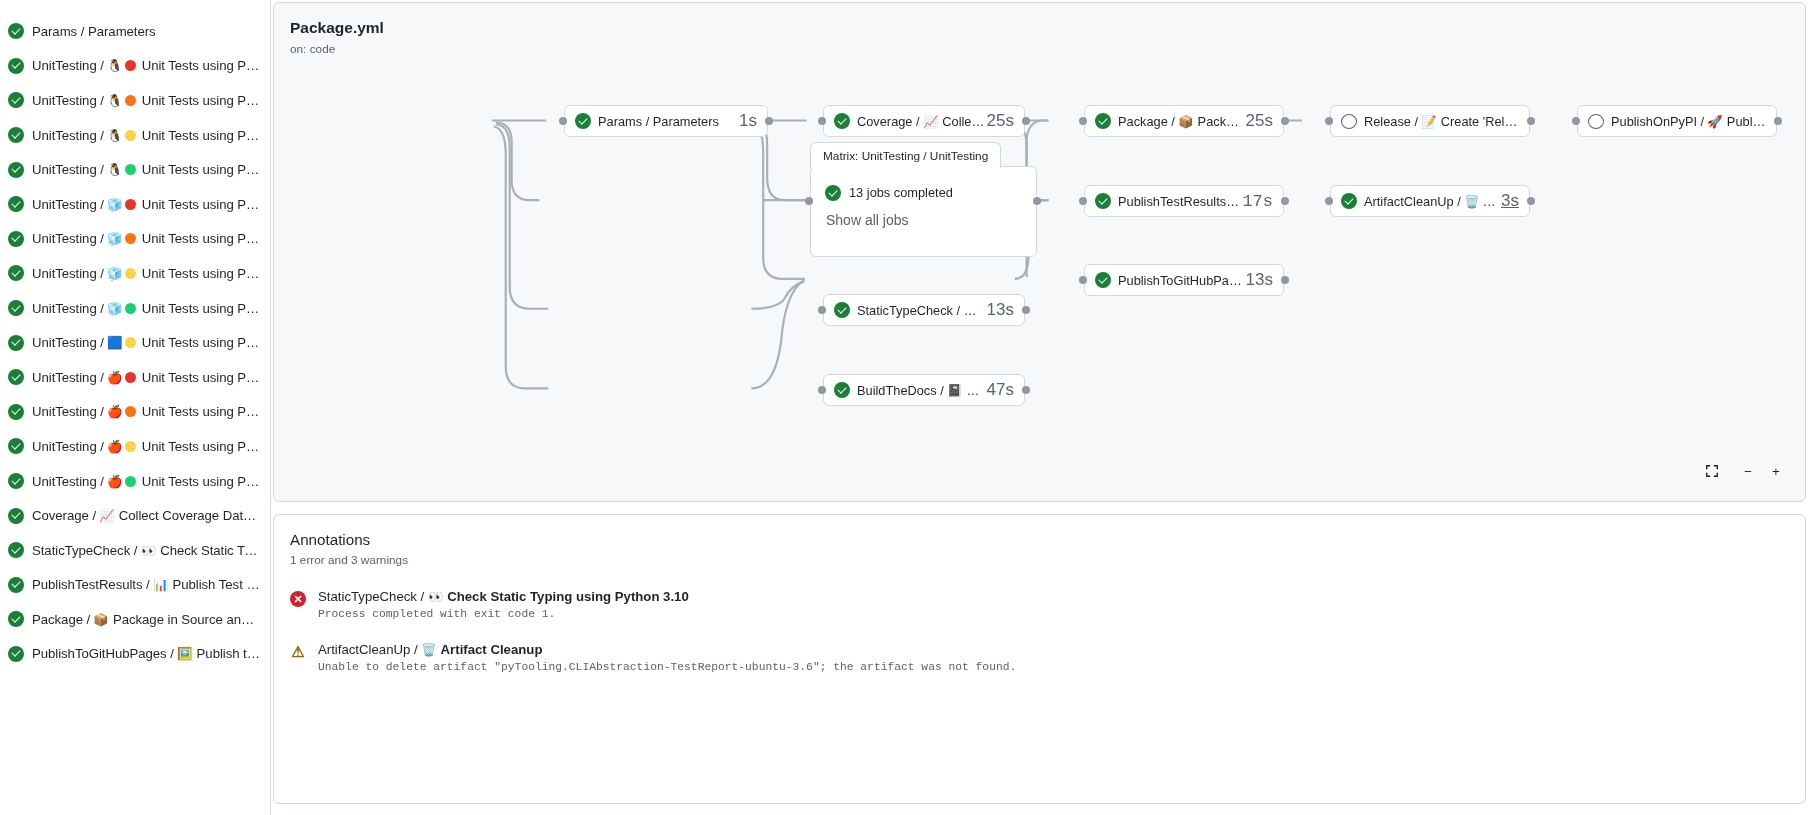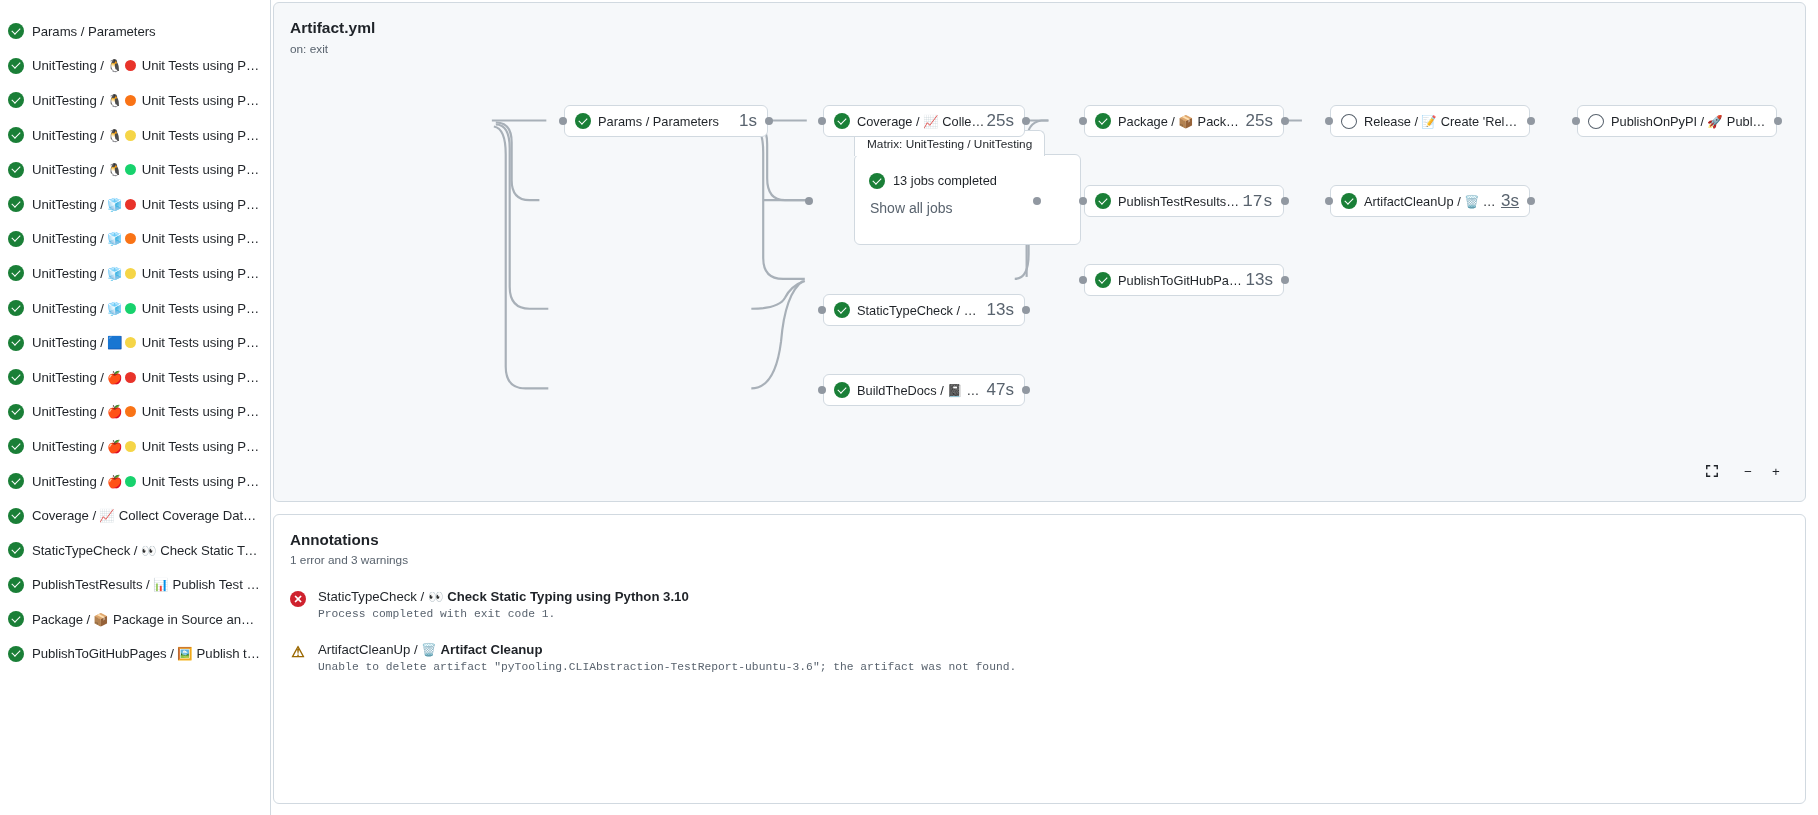--- a/index.html
+++ b/index.html
@@ -177,21 +177,21 @@
   
   .ann-panel {
     margin: 12px 12px 0 2px;
     background: #ffffff;
     border: 1px solid #d1d9e0;
     border-radius: 6px;
     padding: 16px 16px 10px 16px;
     height: 290px;
     overflow: hidden;
   }
-  .ann-title { font-size: 15.2px; font-weight: 700; color: #1f2328; }
+  .ann-title { font-size: 15.2px; font-weight: 400; color: #1f2328; }
   .ann-sub { font-size: 11.8px; color: #59636e; margin-top: 5px; }
   .ann-item { display: flex; margin-top: 22px; }
   .ann-icon {
     flex: 0 0 16px; width: 16px; height: 16px;
     border-radius: 50%;
     margin: 2px 12px 0 0;
     display: inline-flex; align-items: center; justify-content: center;
     font-size: 11px; font-weight: bold; color: #fff;
   }
   .ann-icon.error { background: #cf222e; }
@@ -291,22 +291,22 @@
           <span class="status-icon success"></span>
           <span class="job-text">PublishToGitHubPages / <span class="emoji">🖼️</span> Publish to G…</span>
         </div>
       </div>
   </div>
 
   <div class="main">
 
     <div class="graph-panel">
       <div class="graph-head">
-        <div class="wf-title">Artifact.yml</div>
-        <div class="wf-sub">on: exit</div>
+        <div class="wf-title">Package.yml</div>
+        <div class="wf-sub">on: code</div>
       </div>
 
       <div class="canvas">
         <svg class="edges" viewBox="0 0 1546 500" preserveAspectRatio="none">
           <g fill="none" stroke="#a8b0b8" stroke-width="2.2">
 
             <path d="M 220 118 L 245 118 Q 252 118 252 118 L 275 118"></path>
 
             <path d="M 224 120 Q 240 120 240 140 L 240 178 Q 240 198 258 198 L 268 198"></path>
 
@@ -386,21 +386,21 @@
               <span class="label">StaticTypeCheck / <span class="emoji">👀</span> Chec…</span>
               <span class="dur" style="margin-left: auto;">13s</span>
             </div>
             <div class="node" style="left: 549px; top: 371px; width: 202px;">
               <span class="status-icon success"></span>
               <span class="label">BuildTheDocs / <span class="emoji">📓</span> Run Buil…</span>
               <span class="dur" style="margin-left: auto;">47s</span>
             </div>
           </div>
 
-        <div class="matrix" style="left:536px; top:151px; width:227px; height:91px;margin-left:44px;">
+        <div class="matrix" style="left:536px; top:163px; width:227px; height:91px;">
           <div class="matrix-tab">
             <span>Matrix: UnitTesting / UnitTesting</span>
           </div>
           <div class="matrix-body">
             <div class="matrix-row">
               <span class="status-icon success"></span>
               <span class="label">13 jobs completed</span>
             </div>
             <div class="matrix-link">Show all jobs</div>
           </div>

